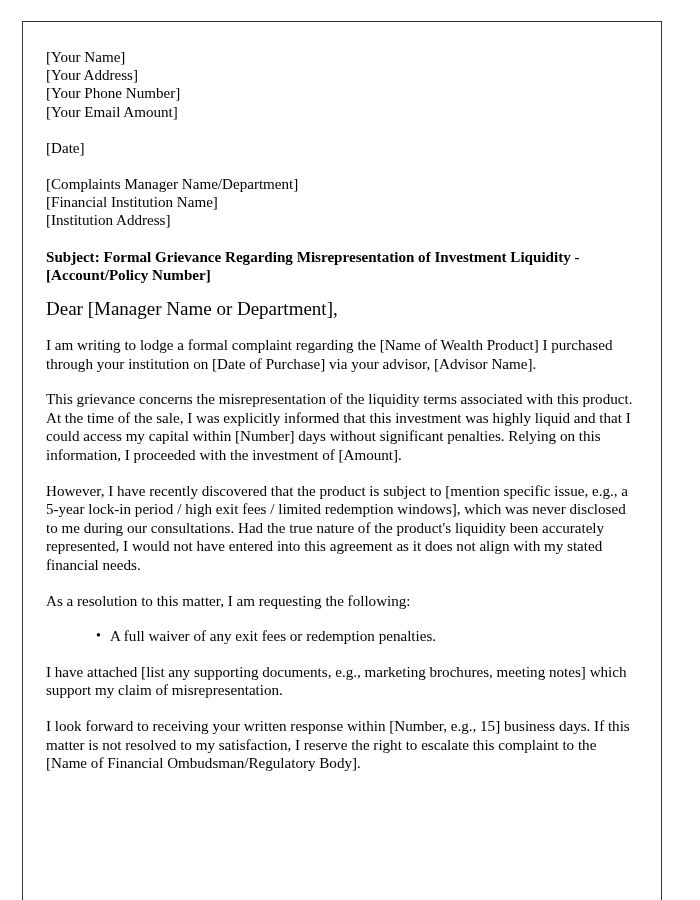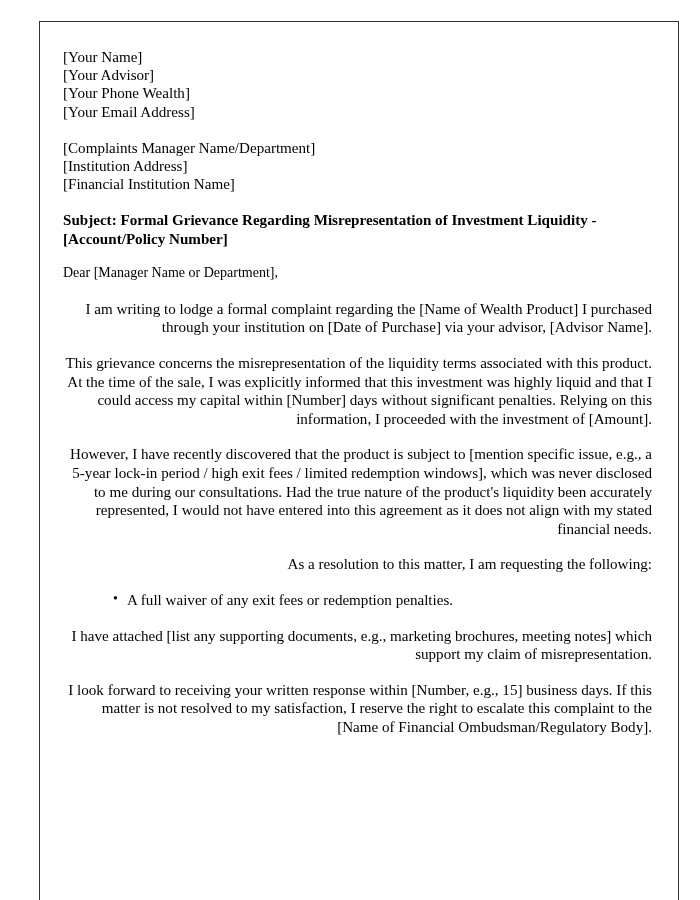--- a/index.html
+++ b/index.html
@@ -12,21 +12,21 @@
     height: 900px;
     position: relative;
     overflow: hidden;
     font-family: "Liberation Serif", "DejaVu Serif", serif;
     color: #000000;
   }
 
   
   #letter-page {
     position: absolute;
-    left: 39px;
+    left: 22px;
     top: 21px;
     width: 640px;       
     height: 880px;      
     box-sizing: border-box;
     border-left: 1.4px solid #333333;
     border-right: 1.4px solid #333333;
     border-top: 1.4px solid #333333;
     border-bottom: none;
     background: #ffffff;
   }
@@ -46,31 +46,30 @@
 
   .subject-line {
     font-weight: bold;
     font-size: 15.1px;
     line-height: 18.6px;
     margin: 0 0 8px 0;
     max-width: 572px;
   }
 
   .salutation {
-    font-size: 14px;
+    font-size: 19px;
     line-height: 18.2px;
     margin: 15px 0 18px 0;
   }
 
   .para {
     font-size: 15.1px;
     line-height: 18.6px;
     margin: 0 0 17px 0;
     max-width: 592px;
-    text-align: right;
   }
 
   ul.request-list {
     margin: 12px 0 17px 0;
     padding: 0 0 0 50px;
     list-style: none;
   }
   ul.request-list li {
     font-size: 15.1px;
     line-height: 18.6px;
@@ -86,30 +85,33 @@
   }
 </style>
 </head>
 <body>
 
 <div id="letter-page">
   <div id="letter-body">
 
     <div class="addr-block">
       <div class="addr-line">[Your Name]</div>
-      <div class="addr-line">[Your Advisor]</div>
-      <div class="addr-line">[Your Phone Wealth]</div>
-      <div class="addr-line">[Your Email Address]</div>
+      <div class="addr-line">[Your Address]</div>
+      <div class="addr-line">[Your Phone Number]</div>
+      <div class="addr-line">[Your Email Amount]</div>
     </div>
 
+    <div class="addr-block">
+      <div class="addr-line">[Date]</div>
+    </div>
 
     <div class="addr-block">
       <div class="addr-line">[Complaints Manager Name/Department]</div>
+      <div class="addr-line">[Financial Institution Name]</div>
       <div class="addr-line">[Institution Address]</div>
-      <div class="addr-line">[Financial Institution Name]</div>
     </div>
 
     <div class="subject-line">Subject: Formal Grievance Regarding Misrepresentation of Investment Liquidity - [Account/Policy Number]</div>
 
     <div class="salutation">Dear [Manager Name or Department],</div>
 
     <p class="para">I am writing to lodge a formal complaint regarding the [Name of Wealth Product] I purchased through your institution on [Date of Purchase] via your advisor, [Advisor Name].</p>
 
     <p class="para">This grievance concerns the misrepresentation of the liquidity terms associated with this product. At the time of the sale, I was explicitly informed that this investment was highly liquid and that I could access my capital within [Number] days without significant penalties. Relying on this information, I proceeded with the investment of [Amount].</p>
 

